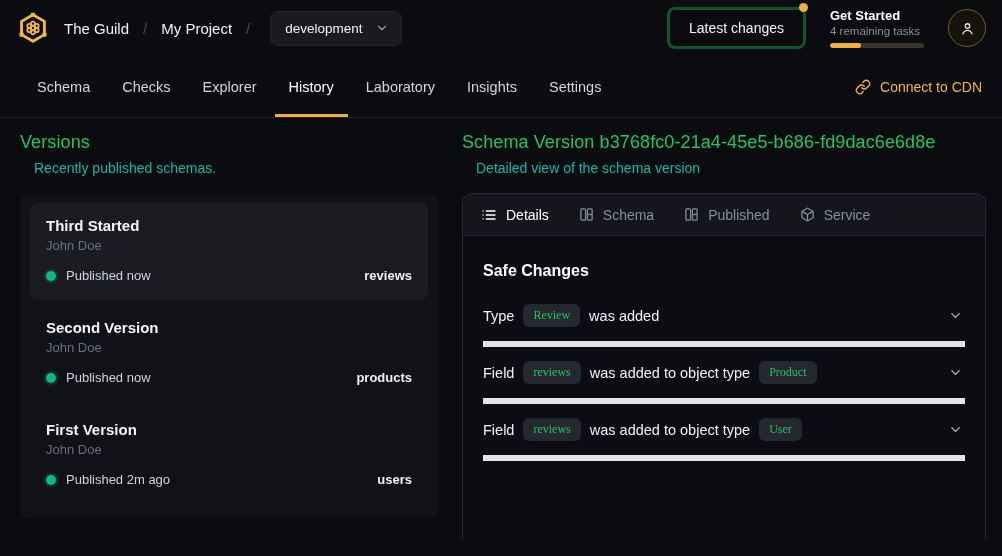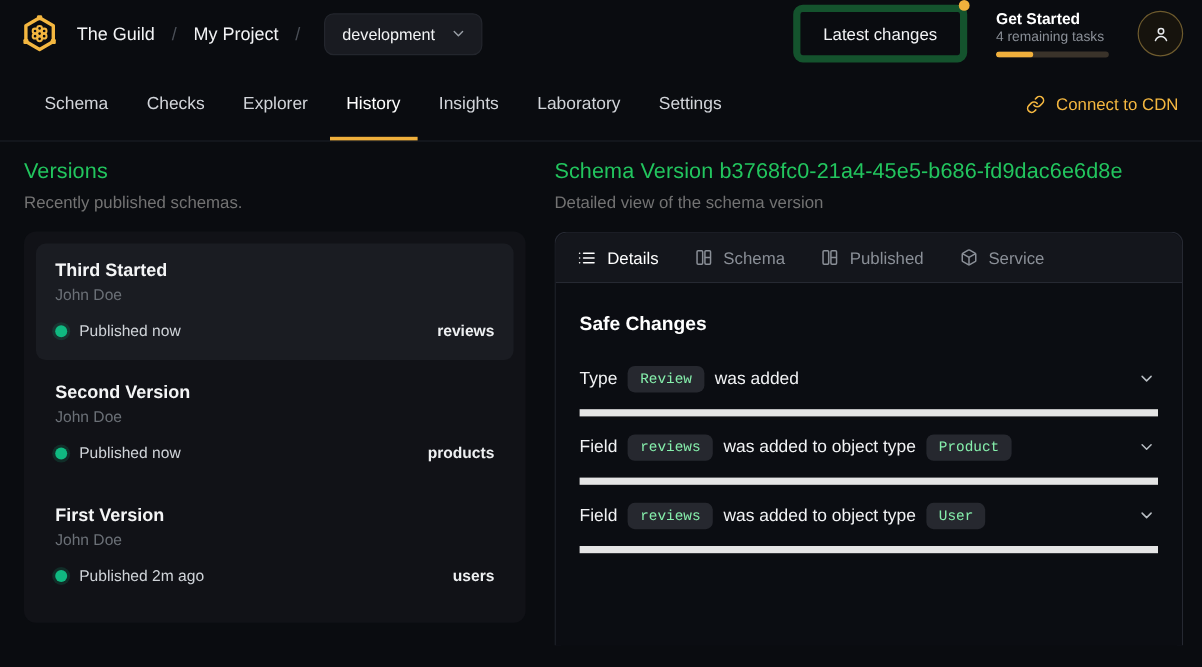--- a/index.html
+++ b/index.html
@@ -21,21 +21,21 @@
   .target-select {
     display:flex; align-items:center; gap:12px;
     background:#191b21; border:1px solid #23262d; color:#f2f3f5;
     font-size:13.5px; padding:9px 12px 9px 14px; border-radius:8px; margin-left:6px;
   }
   .target-select .chev { color:#9aa0a7; display:flex; }
 
   .topbar-right { display:flex; align-items:center; gap:24px; }
   .latest-wrap { position:relative; }
   .latest-btn {
-    background:transparent; border:6px solid #14532d; color:#f2f3f5;
+    background:transparent; border:3px solid #14532d; color:#f2f3f5;
     font-size:14px; padding:10px 19px; border-radius:8px;
   }
   .notif-dot { position:absolute; top:-4px; right:-2px; width:9px; height:9px; border-radius:50%; background:#f0b03c; }
 
   .get-started { width:94px; }
   .gs-title { font-size:13px; font-weight:700; color:#fff; }
   .gs-sub { font-size:11.5px; color:#8a8f97; margin-top:2px; white-space:nowrap; }
   .gs-bar { margin-top:6px; height:5px; border-radius:3px; background:#3a332a; overflow:hidden; }
   .gs-fill { height:100%; width:0; background:#f0b03c; border-radius:3px; }
 
@@ -57,21 +57,21 @@
     border-bottom:3px solid transparent; border-top:3px solid transparent;
   }
   .tab.active { color:#fff; border-bottom-color:#f0b03c; }
   .cdn-link { display:flex; align-items:center; gap:9px; color:#f4b740; font-size:14px; text-decoration:none; align-self:center; }
 
   
   .content { display:flex; }
   .col-left { width:462px; flex-shrink:0; padding:14px 24px 0 20px; }
   .col-right { flex:1; padding:14px 16px 0 0; }
   h2.panel-title { font-size:18px; margin:0; font-weight:400; color:#22c55e; letter-spacing:.1px; }
-  .panel-sub { font-size:14px; color:#737373; margin:7px 0 0; }
+  .panel-sub { font-size:14px; color:#14b8a6; margin:7px 14px 0; }
 
   
   .versions-card { margin-top:17px; background:#111217; border-radius:10px; padding:10px; }
   .vitem { padding:14px 16px 17px; border-radius:8px; margin-bottom:5px; }
   .vitem.selected { background:#1a1c22; }
   .vname { font-size:15px; font-weight:700; color:#f4f5f6; }
   .vauthor { font-size:13px; color:#6b7077; margin-top:4px; }
   .vrow { display:flex; align-items:center; margin-top:15px; gap:10px; }
   .status-dot { width:10px; height:10px; border-radius:50%; background:#10b981; box-shadow:0 0 0 2.5px rgba(16,185,129,.16); }
   .vstatus { font-size:13px; color:#cfd3d8; }
@@ -83,21 +83,21 @@
     display:flex; align-items:center; gap:30px; background:#14161c;
     border-bottom:1px solid #262932; border-radius:10px 10px 0 0; padding:0 18px; height:42px;
   }
   .dtab { display:flex; align-items:center; gap:9px; background:none; border:none; font-size:14px; color:#8a8f97; padding:0; }
   .dtab.active { color:#fff; }
   .detail-body { padding:8px 20px 0 20px; }
   .section-title { font-size:16px; font-weight:700; color:#fff; margin:18px 0 10px; }
   .change-row { display:flex; align-items:center; gap:9px; height:57px; border-bottom:6px solid #e5e5e5; }
   .change-text { font-size:14.5px; color:#f1f2f4; }
   .badge {
-    font-family:Liberation Mono, monospace; font-size:12px; color:#86efac;
+    font-family:Liberation Serif, serif; font-size:12px; color:#22c55e;
     background:#26282f; padding:4px 10px; border-radius:6px; white-space:nowrap;
   }
   .row-chevron { margin-left:auto; color:#b9bec4; background:none; border:none; display:flex; padding:2px; }
   svg { display:block; }
 </style>
 </head>
 <body>
 
 <div>
 
@@ -154,22 +154,22 @@
       </button>
     </div>
   </header>
 
   <nav class="tabs-bar">
     <div class="tabs">
       <button class="tab">Schema</button>
       <button class="tab">Checks</button>
       <button class="tab">Explorer</button>
       <button class="tab active">History</button>
+      <button class="tab">Laboratory</button>
       <button class="tab">Insights</button>
-      <button class="tab">Laboratory</button>
       <button class="tab">Settings</button>
     </div>
     <a class="cdn-link" href="#">
       <span>
         <svg width="16" height="16" viewBox="0 0 24 24" fill="none" stroke="currentColor" stroke-width="2" stroke-linecap="round" stroke-linejoin="round">
           <path d="M10 13a5 5 0 0 0 7.54.54l3-3a5 5 0 0 0-7.07-7.07l-1.72 1.71"></path>
           <path d="M14 11a5 5 0 0 0-7.54-.54l-3 3a5 5 0 0 0 7.07 7.07l1.71-1.71"></path>
         </svg>
       </span>
       <span>Connect to CDN</span>

